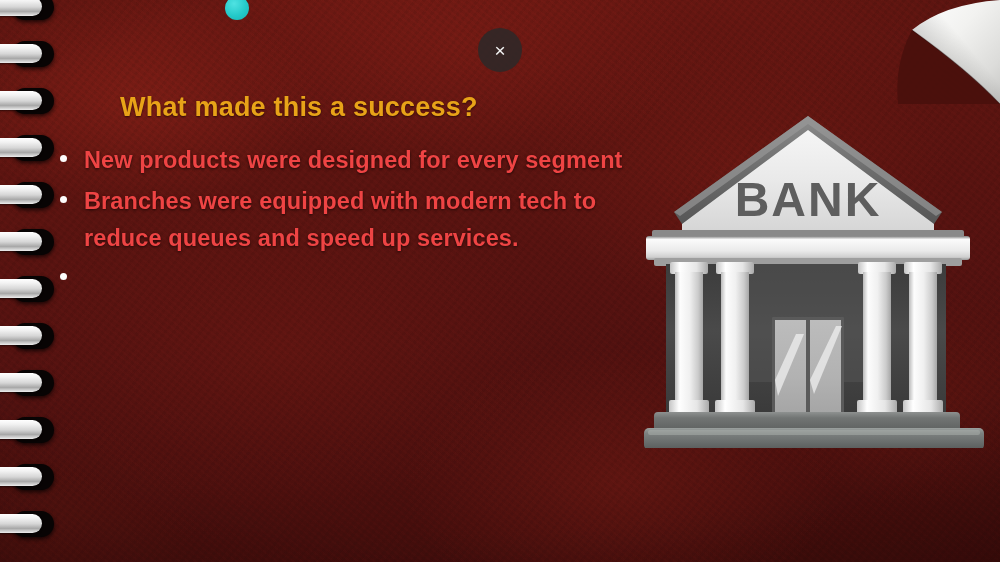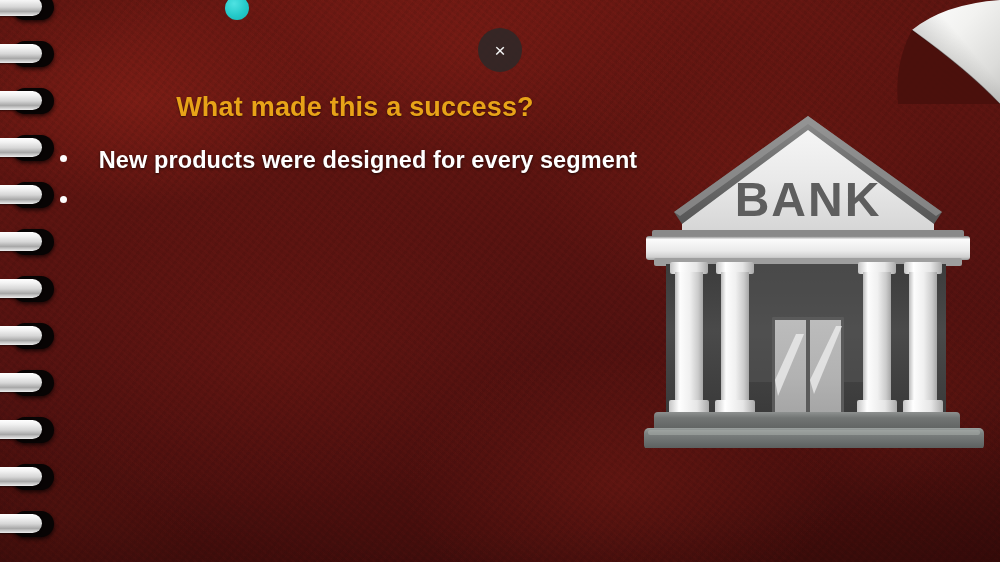--- a/index.html
+++ b/index.html
@@ -80,41 +80,40 @@
     display:flex; align-items:center; justify-content:center;
     cursor:pointer;
   }
   .close-btn .x {
     color:#f4f4f4; font-size:19px; line-height:1; font-weight:400;
   }
 
   
   .content {
     position:absolute; left:40px; top:88px; width:630px;
-    text-align:center;
   }
   .slide-title {
     font-size:27px; font-weight:bold; color:#e8a318;
     line-height:1.42; letter-spacing:.2px;
     padding:0 80px;
     text-shadow:0 1px 2px rgba(0,0,0,.55);
   }
   .bullets { margin-top:16px; }
   .bullet-row {
     position:relative;
     padding-left:44px; padding-right:18px;
     margin-bottom:4px;
   }
   .bullet-dot {
     position:absolute; left:20px; top:13px;
     width:7px; height:7px; border-radius:50%;
     background:#fdfdfd;
   }
   .bullet-text {
-    font-size:23.5px; font-weight:bold; color:#ffffff;
+    font-size:23.5px; font-weight:bold; color:#ef4444;
     line-height:1.56; letter-spacing:.1px;
     text-shadow:0 1px 3px rgba(0,0,0,.65);
   }
 
   
   .bank { position:absolute; left:636px; top:112px; width:360px; height:336px; }
   .bank svg { display:block; }
 </style>
 </head>
 <body>
@@ -203,20 +202,21 @@
 
   <div class="close-btn">
     <span class="x">×</span>
   </div>
 
   <div class="content">
     <div class="slide-title">What made this a success?</div>
 
     <div class="bullets" id="bullets">
         <div class="bullet-row"><span class="bullet-dot"></span><span class="bullet-text">New products were designed for every segment</span></div>
+        <div class="bullet-row"><span class="bullet-dot"></span><span class="bullet-text">Branches were equipped with modern tech to reduce queues and speed up services.</span></div>
         <div class="bullet-row"><span class="bullet-dot"></span></div>
       </div>
   </div>
 
   <div class="bank">
     <svg width="360" height="336" viewBox="0 0 360 336">
       <defs>
         <linearGradient id="pedi" x1="0" y1="0" x2="0" y2="1">
           <stop offset="0%" stop-color="#f7f7f7"></stop>
           <stop offset="55%" stop-color="#e9e9e9"></stop>

